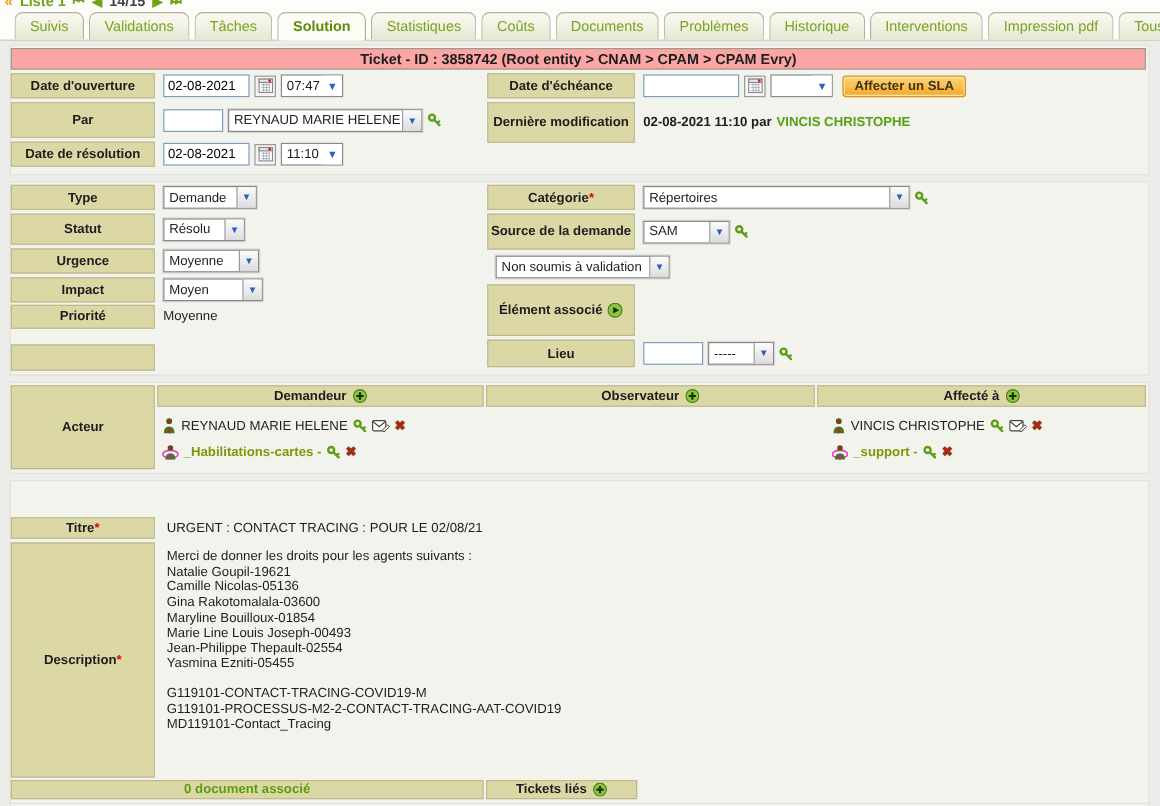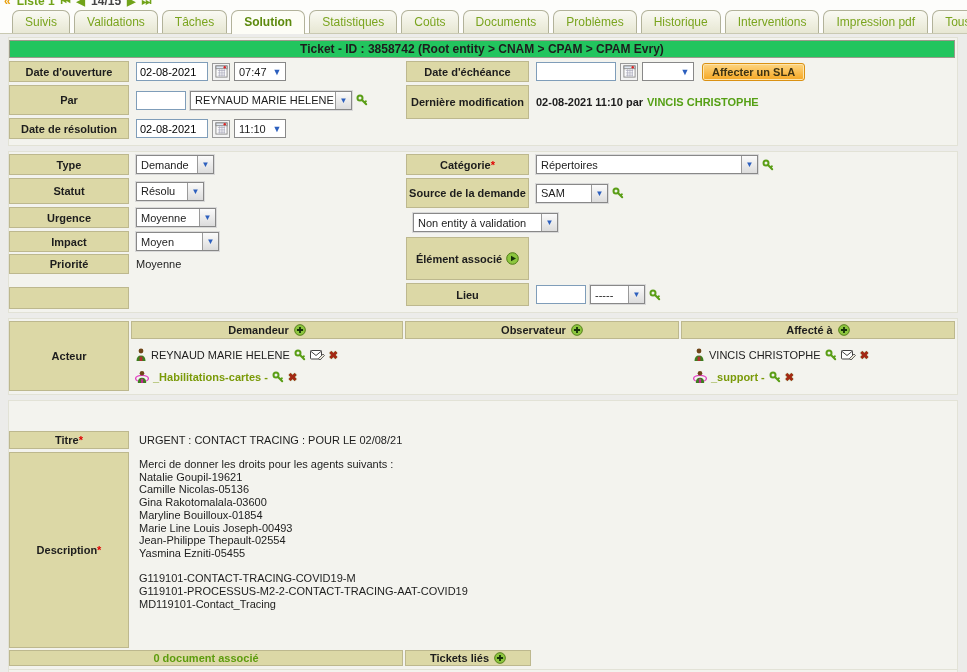--- a/index.html
+++ b/index.html
@@ -20,21 +20,21 @@
     background:#fdfdfb; border-bottom:1px solid #c9c9b2; }
   .tab { border:1px solid #b2b29a; border-bottom:none; border-radius:7px 7px 0 0;
     background:linear-gradient(#fafaf3,#e7e7d3); color:#7aa41e; font-size:12px;
     padding:4px 12px 4px; cursor:pointer; white-space:nowrap; }
   .tab.active { background:#fdfdf6; color:#5d8a0e; font-weight:bold; padding-bottom:5px;
     margin-bottom:-1px; }
 
   
   .wrap { margin:0 9px 0 8px; width:950px; }
   .sect { background:#f3f3ee; border:1px solid #e2e2d6; padding:2px 2px 3px 0; margin-bottom:5px; }
-  .ticket-hdr { background:#22c55e; border:1px solid #9b9b8b; height:18px; display:flex;
+  .ticket-hdr { background:#fca5a5; border:1px solid #9b9b8b; height:18px; display:flex;
     align-items:center; justify-content:center; font-weight:bold; font-size:12px; margin-bottom:3px; }
 
   .cols { display:flex; }
   .colL { width:397px; flex:none; }
   .colR { flex:1; }
   .frow { display:flex; align-items:stretch; margin-bottom:3px; }
   .flabel { background:#dcd8a6; border:1px solid #bdb88e; width:120px; flex:none;
     display:flex; align-items:center; justify-content:center; text-align:center;
     font-weight:bold; padding:2px; line-height:12px; }
   .colR .flabel { width:123px; }
@@ -287,21 +287,21 @@
                 <svg width="12" height="12" viewBox="0 0 12 12">
                   <circle cx="4" cy="4" r="2.5" fill="none" stroke="#5a9e16" stroke-width="2"></circle>
                   <path d="M6 6 L10.2 10.2 M8.4 8.4 l1.5 -1.1" stroke="#5a9e16" stroke-width="2" stroke-linecap="round"></path>
                 </svg>
               </span>
           </div>
         </div>
         <div class="frow" style="height:23px;">
           <div class="fval">
               <span class="sel" style="width:145px;">
-                <span class="txt">Non entity à validation</span>
+                <span class="txt">Non soumis à validation</span>
                 <span class="arrow">▼</span>
               </span>
             </div>
         </div>
         <div class="frow" style="height:43px;">
           <div class="flabel">
             <span style="display:inline-flex; align-items:center; gap:4px;">
                 <span>Élément associé</span>
             <span class="icon">
                   <svg width="13" height="13" viewBox="0 0 13 13">

